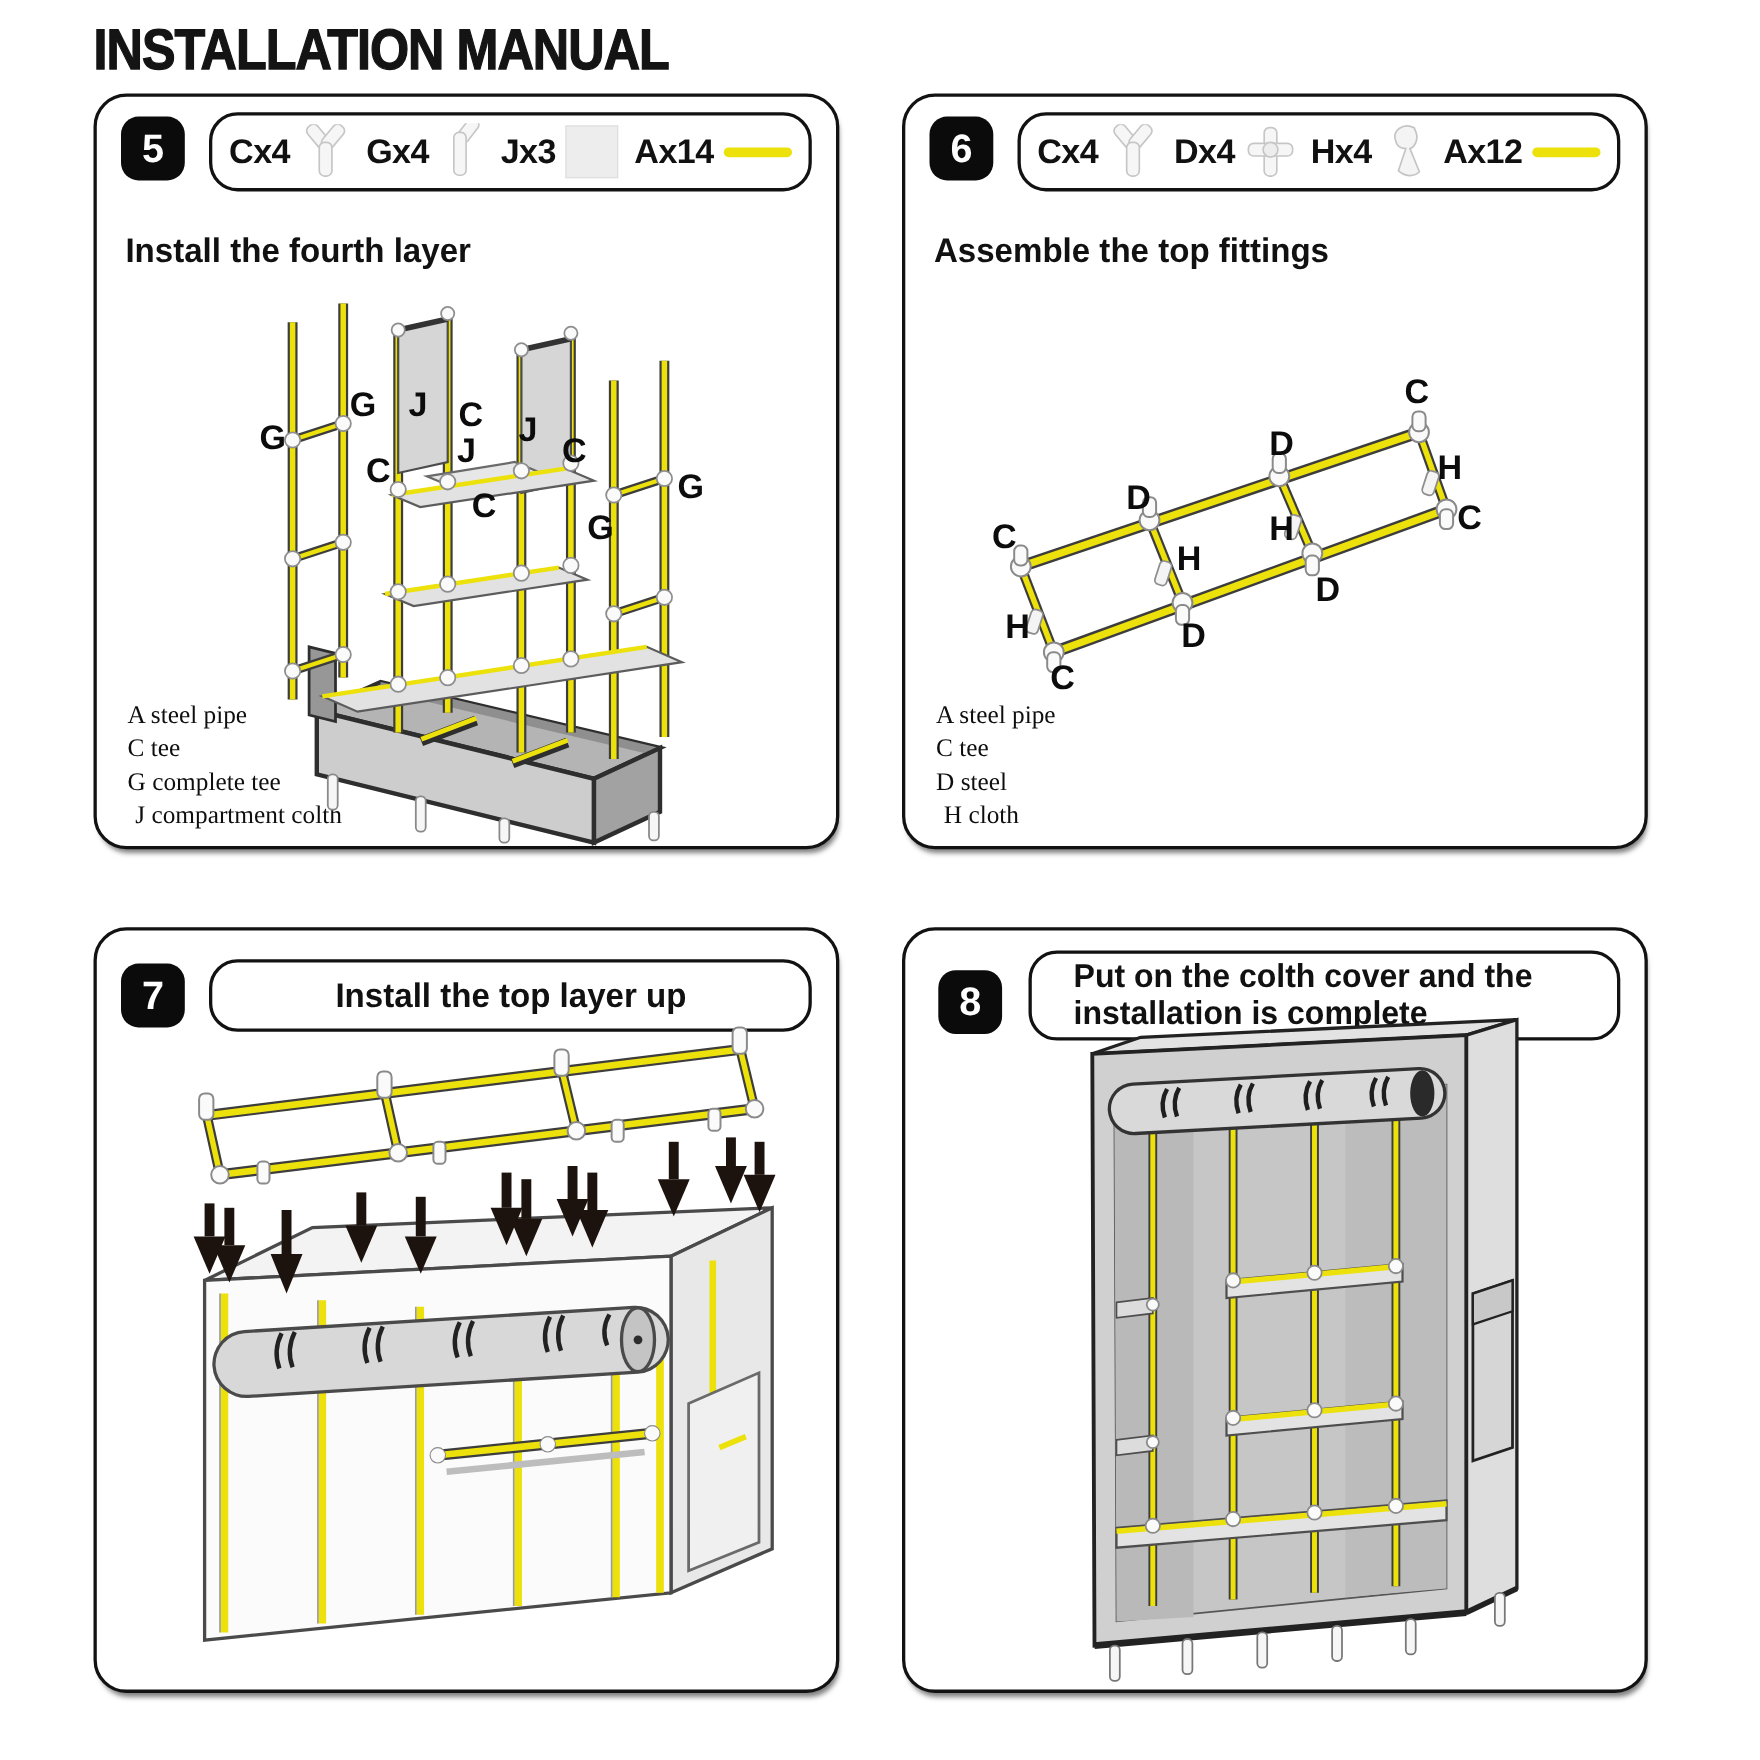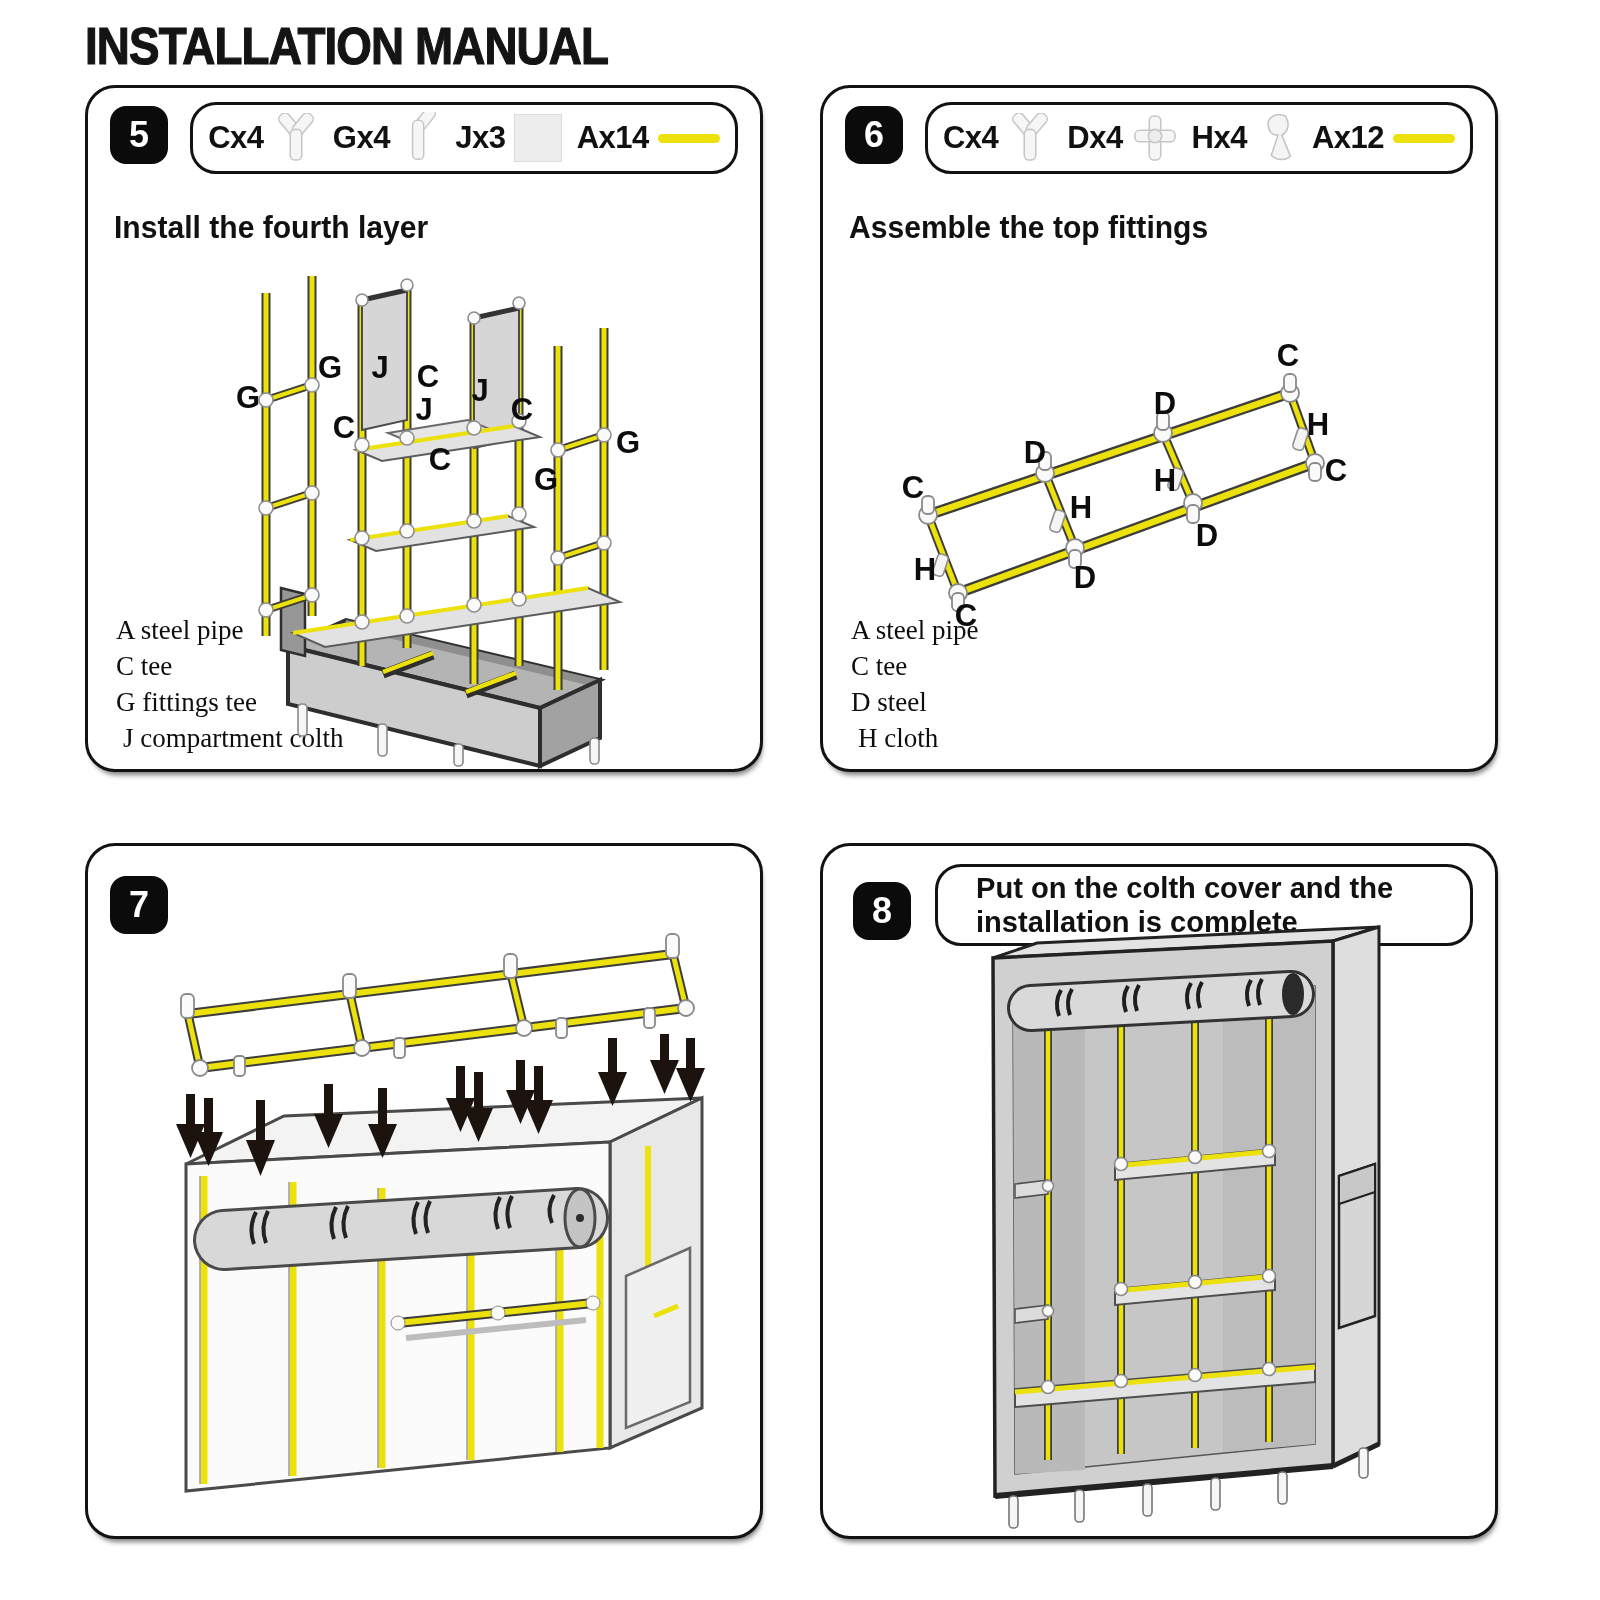--- a/index.html
+++ b/index.html
@@ -34,21 +34,21 @@
   .part{display:flex;align-items:center;gap:9px;}
   .part-label{font-size:31px;font-weight:700;letter-spacing:-0.5px;}
   .pipe-swatch{width:62px;height:9px;background:#ECE10A;border-radius:5px;}
   .cloth-swatch{width:46px;height:46px;background:#ededed;border:1px solid #dcdcdc;}
   .ptitle{
     position:absolute;left:26px;top:122px;font-size:31px;font-weight:700;
     transform:scaleX(.97);transform-origin:left;white-space:nowrap;
   }
   .legend{
     position:absolute;left:28px;bottom:12px;font-family:"Liberation Serif",serif;
-    font-size:27px;line-height:1.33;color:#0e0e0e;
+    font-size:23px;line-height:1.33;color:#0e0e0e;
   }
   .legend div:last-child{text-indent:7px;}
   .dl{
     position:absolute;font-size:31px;font-weight:700;color:#0c0c0c;
     transform:translate(-50%,-50%);z-index:3;
   }
   .diagram{position:absolute;left:0;top:0;z-index:1;}
   .center-pill{left:102px;top:26px;right:22px;height:66px;justify-content:center;}
   .center-pill .htext{font-size:31px;font-weight:700;transform:scaleX(.97);}
   .two-line-pill{left:112px;top:18px;right:22px;height:82px;padding-left:38px;}
@@ -218,21 +218,21 @@
   <span class="dl" style="left:256px;top:340px">C</span>
   <span class="dl" style="left:392px;top:303px">J</span>
   <span class="dl" style="left:434px;top:322px">C</span>
   <span class="dl" style="left:352px;top:372px">C</span>
   <span class="dl" style="left:540px;top:355px">G</span>
   <span class="dl" style="left:458px;top:392px">G</span>
 
   <div class="legend">
     <div>A steel pipe</div>
     <div>C tee</div>
-    <div>G fittings tee</div>
+    <div>G complete tee</div>
     <div>J compartment colth</div>
   </div>
 </section>
 
 <section class="panel" id="panel6">
   <div class="badge">6</div>
   <div class="pill parts-pill">
     <span class="part">
       <span class="part-label">Cx4</span>
       <span class="icon">
@@ -342,20 +342,23 @@
   <div class="legend">
     <div>A steel pipe</div>
     <div>C tee</div>
     <div>D steel</div>
     <div>H cloth</div>
   </div>
 </section>
 
 <section class="panel" id="panel7">
   <div class="badge p78-badge">7</div>
+  <div class="pill center-pill">
+    <span class="htext">Install the top layer up</span>
+  </div>
 
   <svg class="diagram" width="672" height="690" viewBox="0 0 672 690">
 
     <g>
       <polygon points="98,318 522,296 614,252 196,270" fill="#f3f3f3" stroke="#4a4a4a" stroke-width="3"></polygon>
       <polygon points="522,296 614,252 614,562 522,602" fill="#e8e8e8" stroke="#4a4a4a" stroke-width="3"></polygon>
       <polygon points="98,318 522,296 522,602 98,645" fill="#fbfbfb" stroke="#4a4a4a" stroke-width="3"></polygon>
 
       <g stroke="#ECE10A" stroke-width="7">
         <line x1="116" y1="330" x2="116" y2="638"></line>

